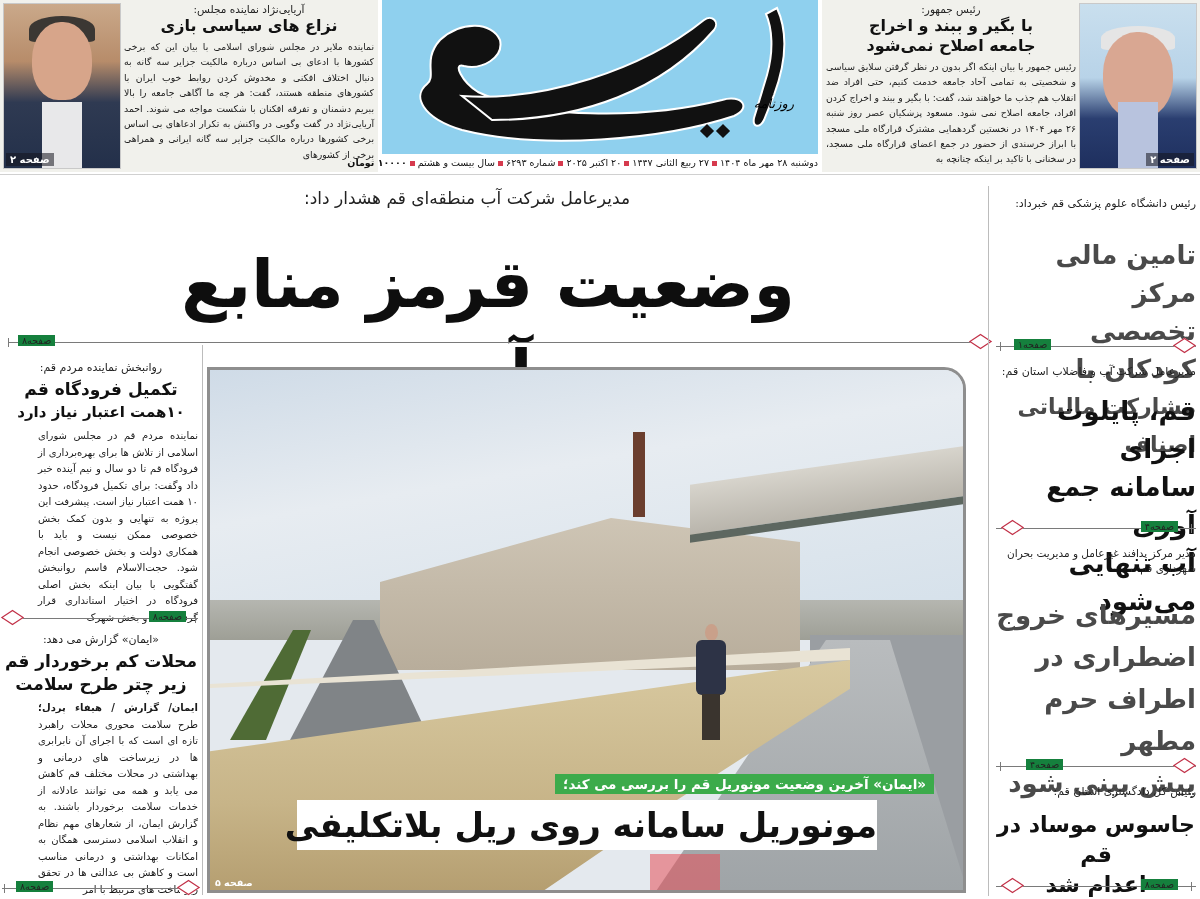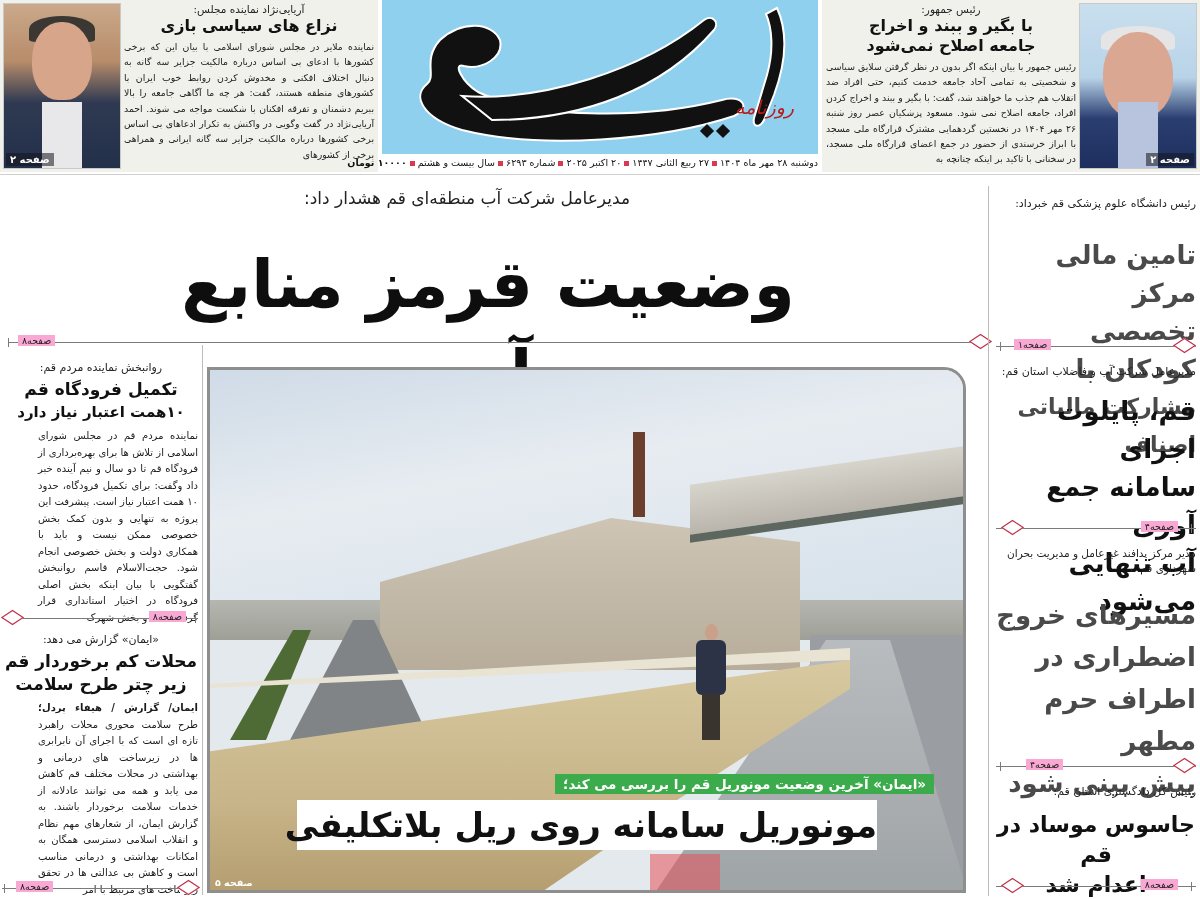--- a/index.html
+++ b/index.html
@@ -31,38 +31,38 @@
   .teaser .text { position: absolute; top: 2px; width: 250px; text-align: center; }
   .teaser-left .text { left: 124px; }
   .teaser-right .text { left: 4px; }
   .teaser .kicker { font-size: 10.5px; color: #222; line-height: 14px; }
   .teaser .headline { font-size: 16px; font-weight: bold; line-height: 20px; color: #111; }
   .teaser .body { font-size: 9.3px; line-height: 15.4px; text-align: justify; text-align-last: right; color: #1a1a1a; margin-top: 3px; }
 
   .masthead { position: absolute; left: 382px; top: 0; width: 436px; height: 172px; }
   .masthead .logo-box { position: absolute; left: 0; top: 0; width: 436px; height: 154px; background: #8fd0ee; overflow: hidden; }
   .masthead svg { position: absolute; left: 0; top: 0; }
-  .masthead .logo-sub { position: absolute; right: 24px; top: 96px; font-size: 19px; color: #b91c1c; font-style: italic; writing-mode: horizontal-tb; }
+  .masthead .logo-sub { position: absolute; right: 24px; top: 96px; font-size: 13px; color: #000000; font-style: italic; writing-mode: horizontal-tb; }
   .masthead .dateline { position: absolute; left: 0; top: 154px; width: 436px; height: 18px; font-size: 9.5px; line-height: 18px; text-align: center; color: #111; white-space: nowrap; }
   .masthead .dateline b { font-weight: bold; }
   .dateline .sep { display: inline-block; width: 5px; height: 5px; background: #d63a4e; margin: 0 3px; vertical-align: middle; }
 
   .band-rule { position: absolute; left: 0; top: 174px; width: 1200px; height: 1px; background: #d0d0d0; }
 
   
   .main-kicker { position: absolute; left: 200px; top: 188px; width: 430px; text-align: left; direction: rtl; font-size: 17px; color: #222; }
   .main-kicker span { display: block; text-align: right; }
   .main-headline { position: absolute; left: 168px; top: 240px; width: 640px; text-align: center; font-size: 66px; font-weight: 900; letter-spacing: -1px; color: #0e0e0e; line-height: 90px; }
 
   
   .divider { position: absolute; height: 12px; }
   .divider .line { position: absolute; top: 6px; left: 0; right: 0; height: 1px; background: #7a7a7a; }
   .divider .diamond { position: absolute; top: 1px; width: 16px; height: 10px; background: #fff; }
   .divider .diamond::after { content: ""; position: absolute; left: 3px; top: -1px; width: 9px; height: 9px; border: 1.5px solid #c23148; transform: scaleX(1.5) rotate(45deg); background: #fff; }
-  .divider .page-label { position: absolute; top: -1px; font-size: 9.5px; background: #f9a8d4; padding: 0 4px; color: #222; }
+  .divider .page-label { position: absolute; top: -1px; font-size: 9.5px; background: #15803d; padding: 0 4px; color: #222; }
   .divider .tick { position: absolute; top: 2px; width: 1px; height: 9px; background: #7a7a7a; }
 
   .vrule { position: absolute; width: 1px; background: #bcbcbc; }
 
   
   .col { position: absolute; text-align: center; }
   .col .kicker { font-size: 11px; color: #222; line-height: 16px; }
   .col .head { font-weight: bold; color: #111; }
   .col .para { font-size: 10px; line-height: 16.5px; text-align: justify; text-align-last: right; color: #1a1a1a; margin-left: 34px; }
 

